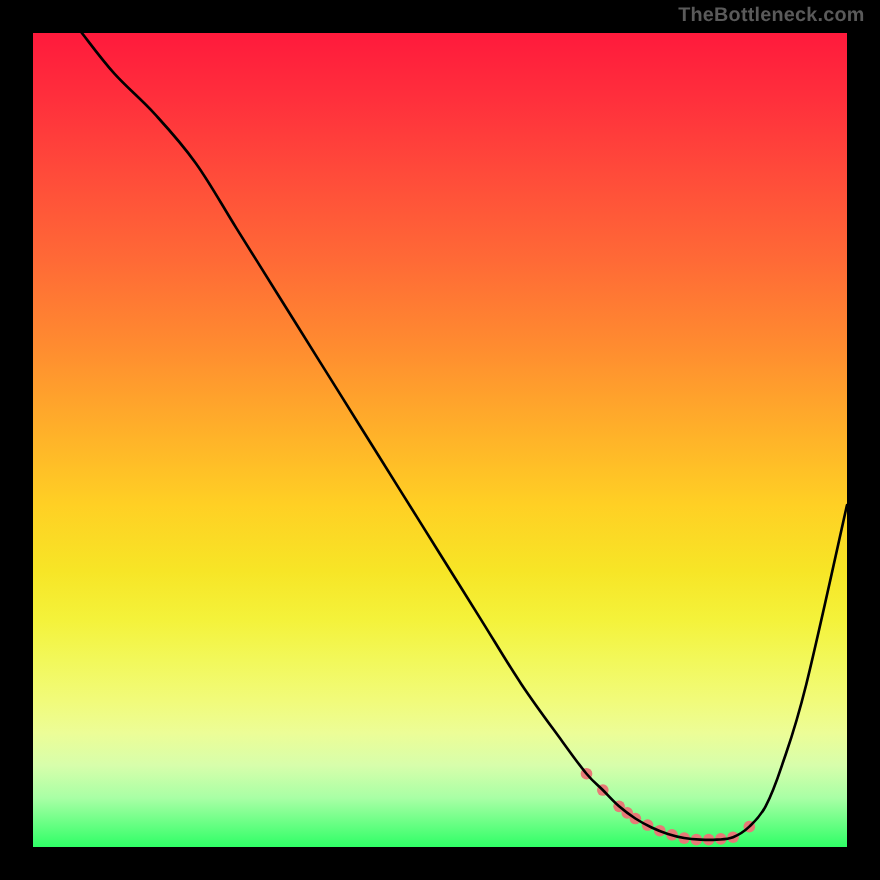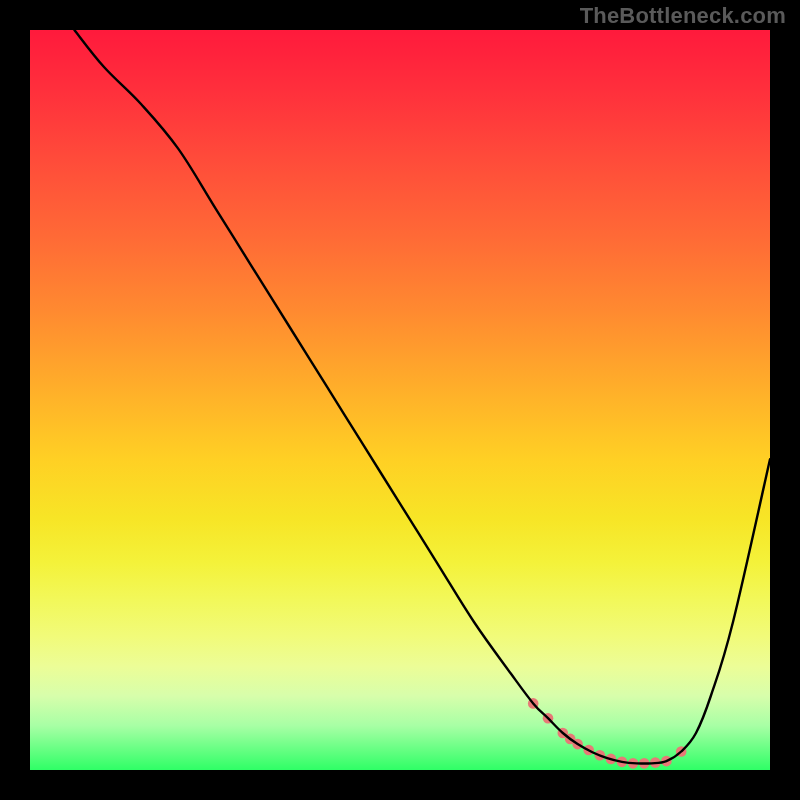--- a/index.html
+++ b/index.html
@@ -15,21 +15,21 @@
     position: relative;
     width: 800px;
     height: 800px;
     background: #000;
   }
   .watermark {
     position: absolute;
     top: 3px;
     right: 14px;
     color: #5a5a5a;
-    font-size: 22px;
+    font-size: 18px;
     font-weight: 600;
     letter-spacing: 0.2px;
     z-index: 10;
   }
   .plot {
     position: absolute;
     left: 30px;
     top: 30px;
     width: 740px;
     height: 740px;

